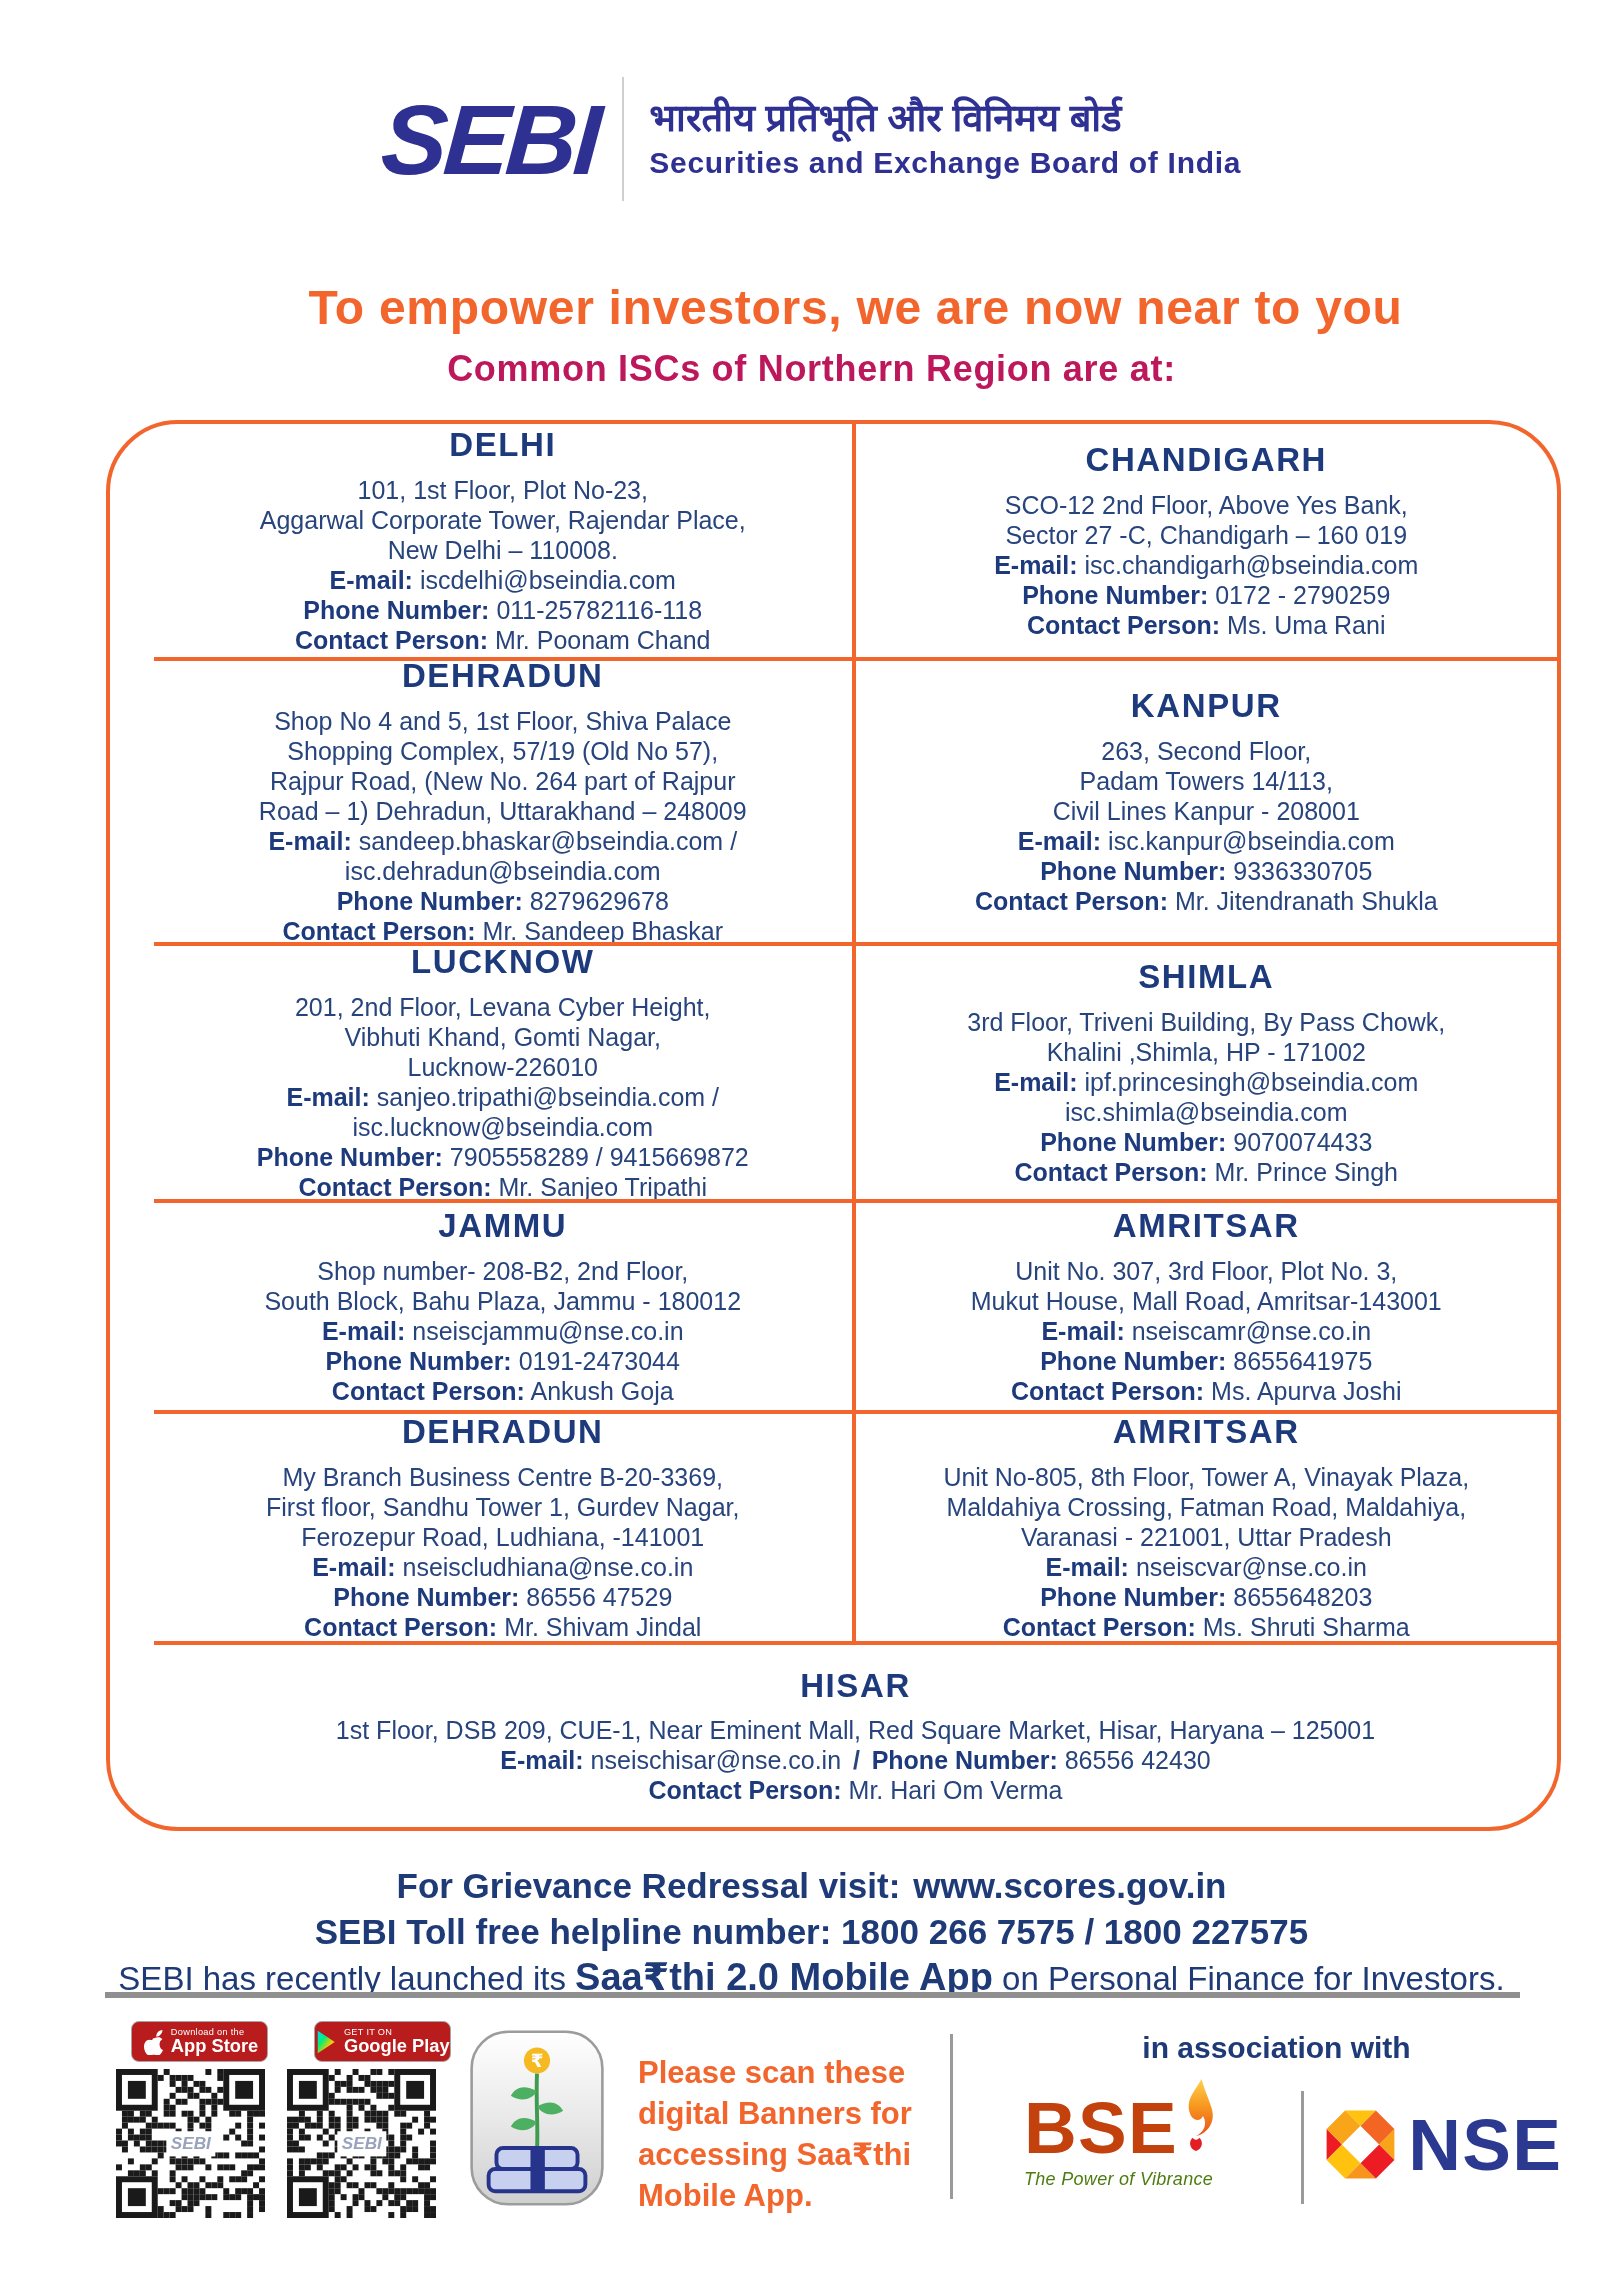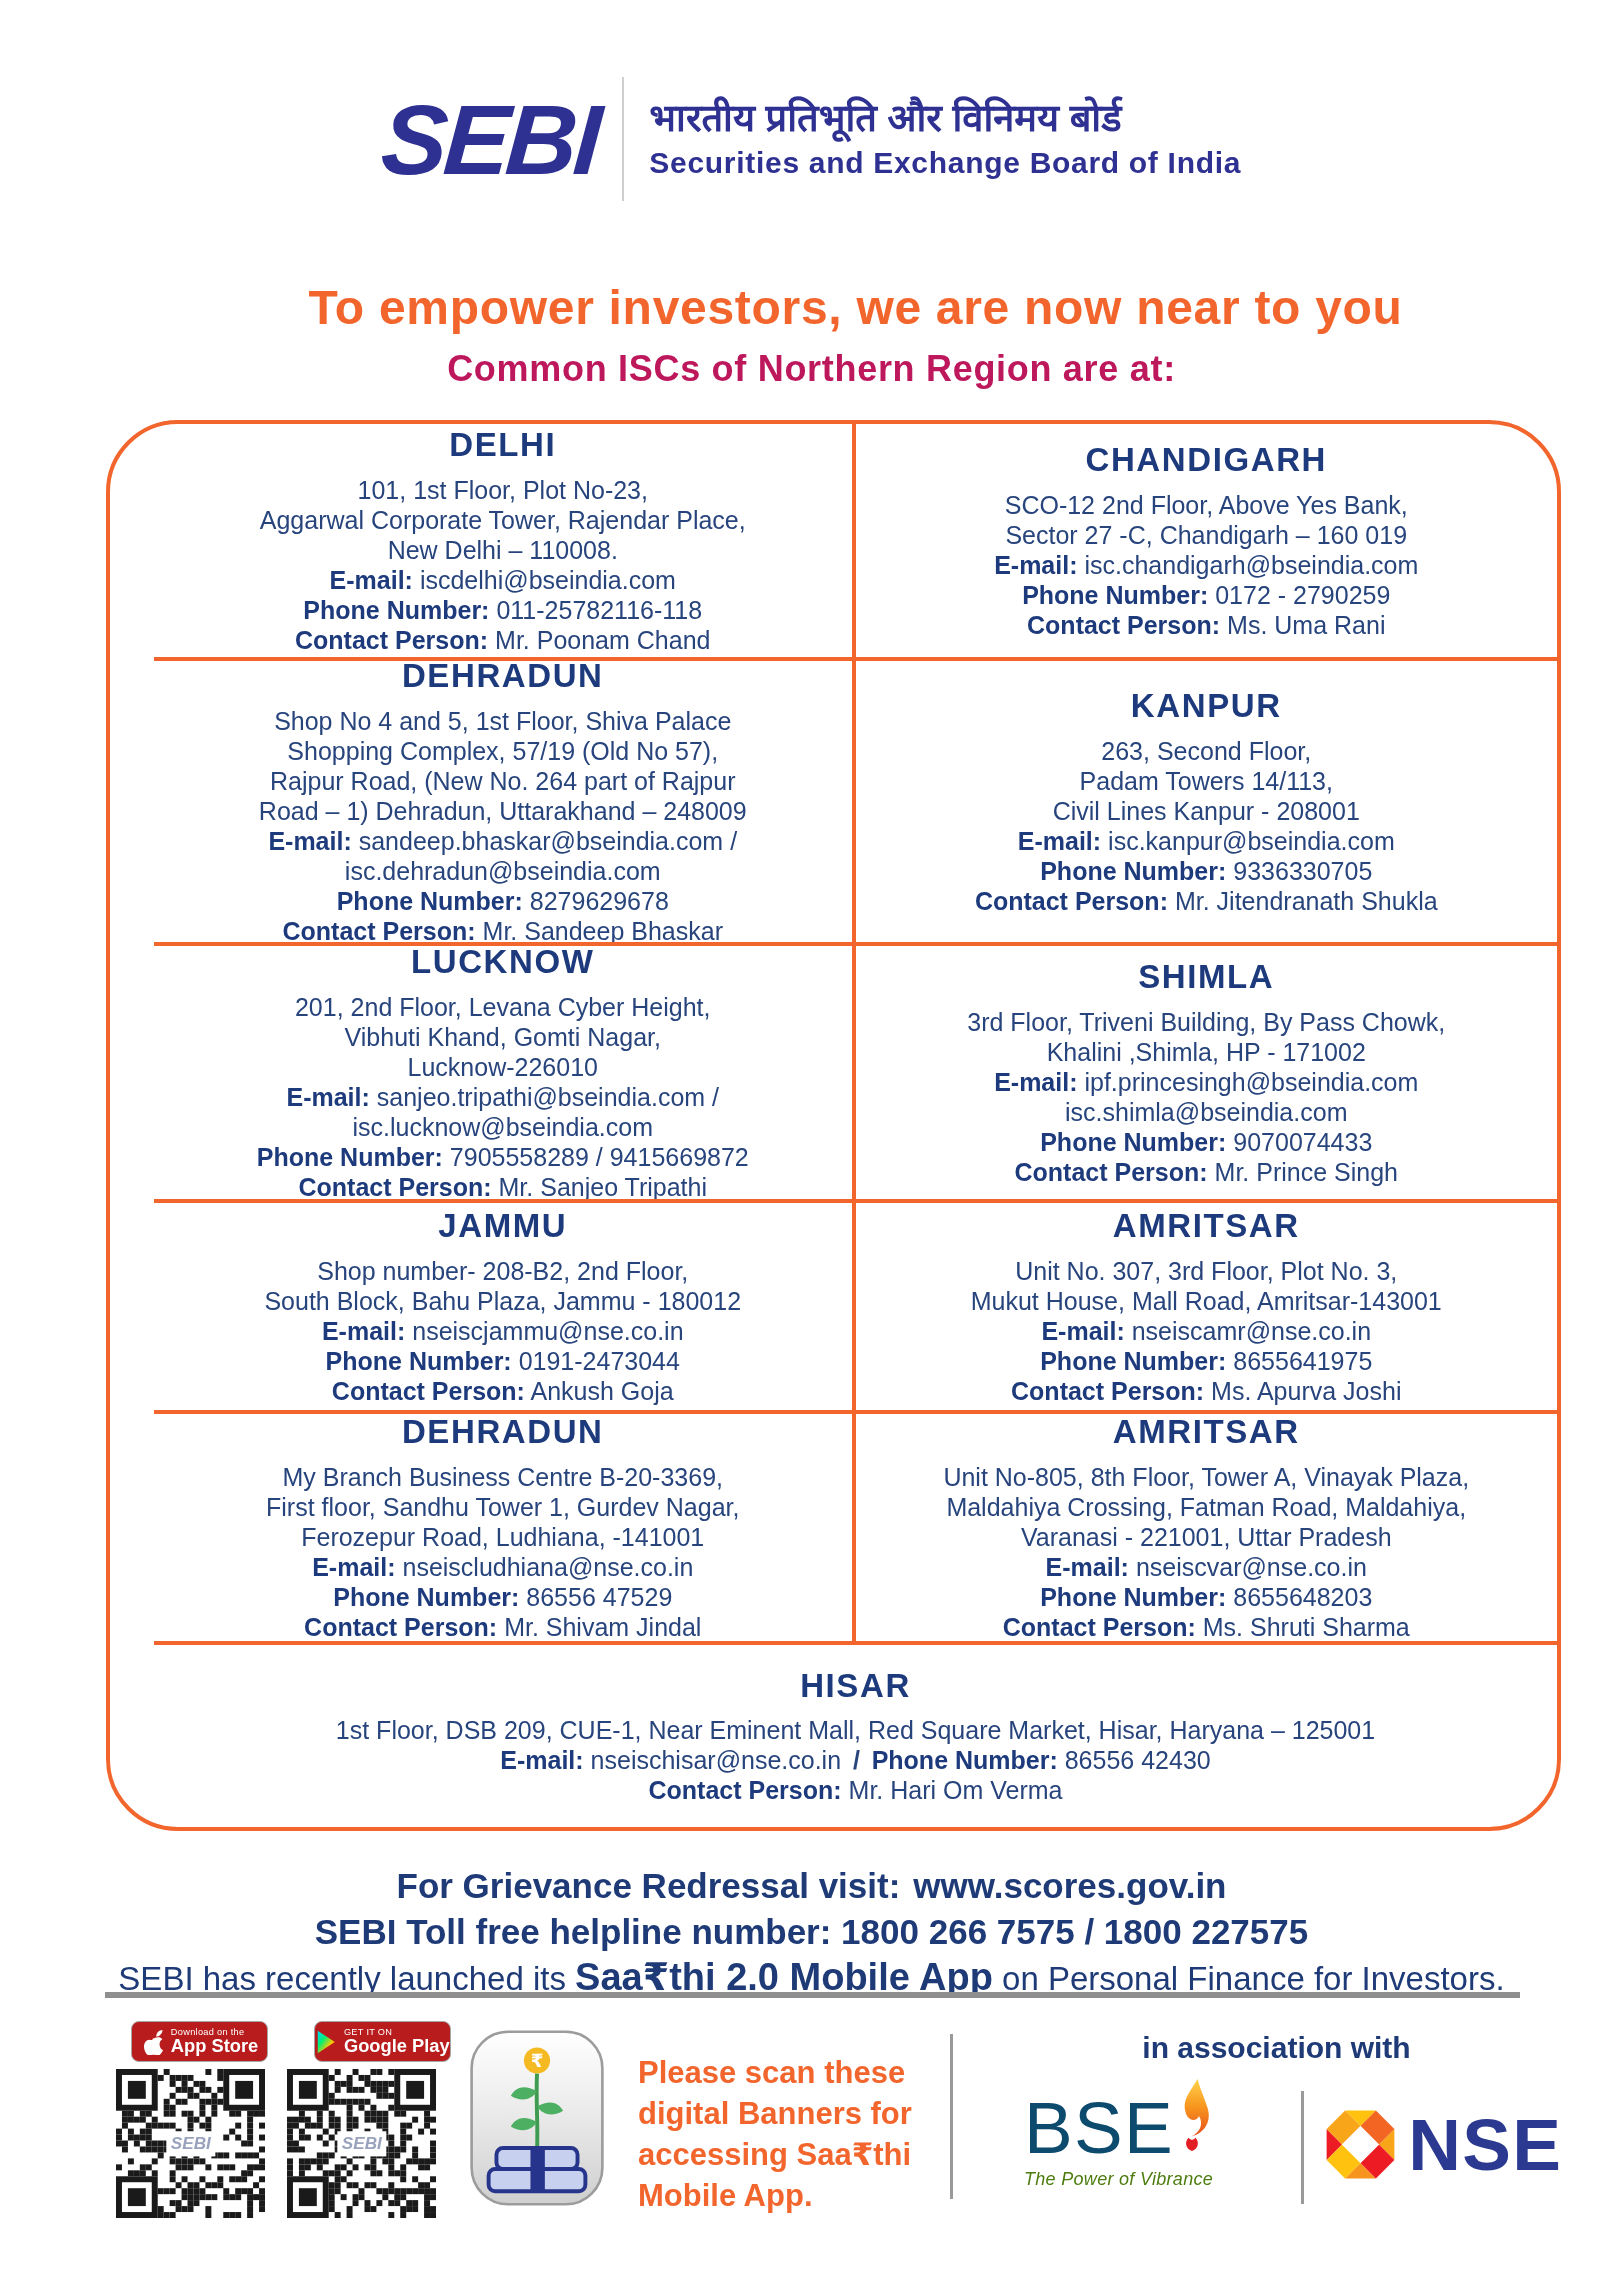--- a/index.html
+++ b/index.html
@@ -48,21 +48,21 @@
   #badge-gplay{left:302px;top:2021px;margin-left:12px;}
   .qr{position:absolute;top:2069px;width:149px;height:149px;}
   #qr1{left:116px;} #qr2{left:287px;}
   .saarthi{position:absolute;left:469px;top:2029px;width:136px;height:178px;}
   .scan-text{position:absolute;left:638px;top:2052px;width:294px;font-size:31px;font-weight:bold;color:#F2662D;line-height:41px;}
   .vdiv1{position:absolute;left:950px;top:2034px;width:3.3px;height:165px;background:#9a9a9a;}
   .vdiv2{position:absolute;left:1301px;top:2091px;width:3.3px;height:113px;background:#9a9a9a;}
   .association{position:absolute;left:982px;top:2031px;width:589px;text-align:center;font-size:30px;font-weight:bold;color:#1E3A77;}
   .bse{position:absolute;left:1024px;top:2091px;display:flex;flex-direction:column;}
   .bse-row{display:flex;align-items:flex-start;}
-  .bse-name{font-size:73px;font-weight:normal;color:#0c4a6e;letter-spacing:1.3px;line-height:1;}
+  .bse-name{font-size:73px;font-weight:bold;color:#c2410c;letter-spacing:1.3px;line-height:1;}
   .bse-flame{margin-left:-2.6px;margin-top:-18.3px;}
   .bse-tagline{font-size:18px;color:#4d7c0f;letter-spacing:0.3px;margin-top:5.2px;font-style:italic;}
   .nse{position:absolute;left:1322px;top:2106px;display:flex;align-items:center;gap:9.2px;}
   .nse-name{font-size:73px;font-weight:bold;color:#2B3990;letter-spacing:1.3px;line-height:1;}
 </style>
 </head>
 <body>
 
 <div class="header">
   <div class="sebi-logotype">SEBI</div>

